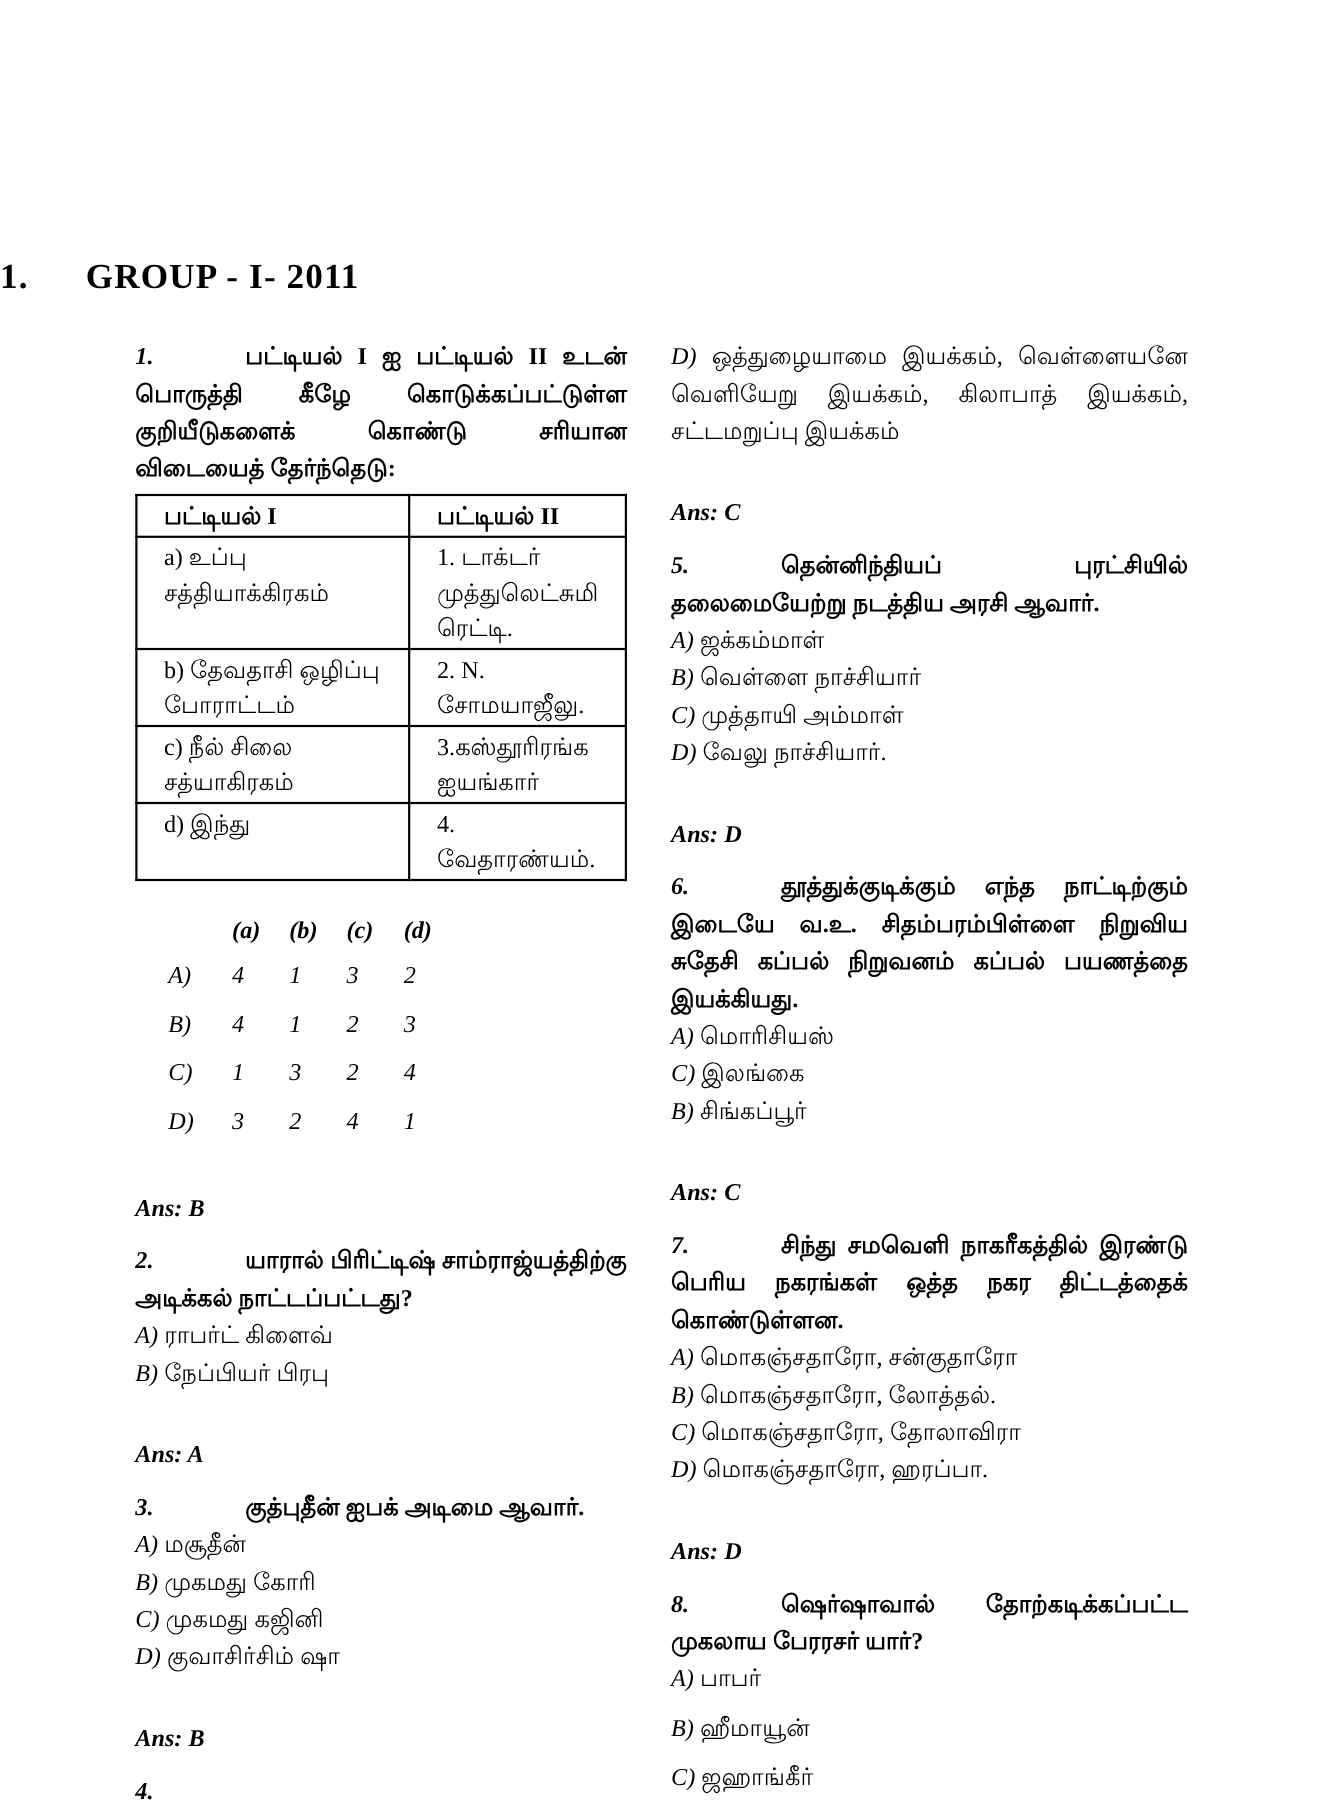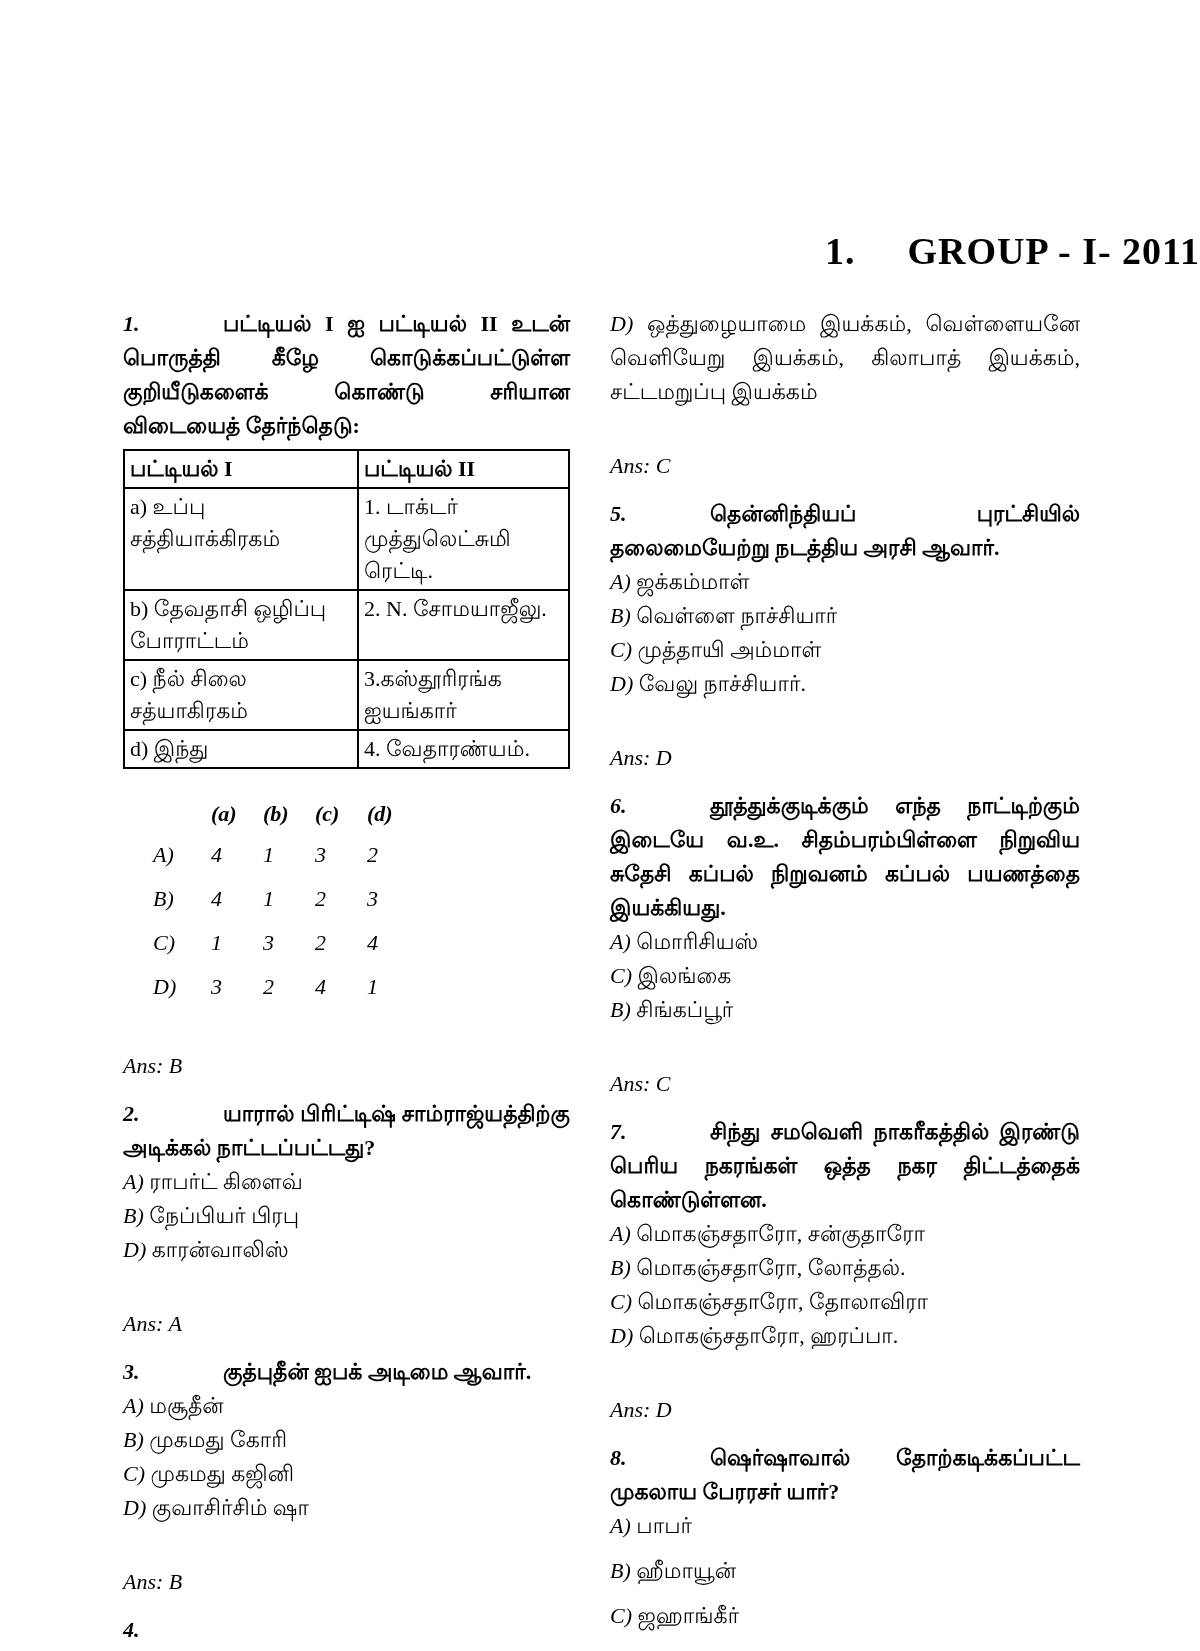--- a/index.html
+++ b/index.html
@@ -7,23 +7,23 @@
     position:relative;
     width:1200px;height:1651px;
     background:#ffffff;color:#000;
     font-family:"Liberation Serif", serif;
     font-size:22px;line-height:34px;
     overflow:hidden;
     box-sizing:border-box;
     padding-top:225px;
   }
   .title{
-    text-align:right;
-    font-weight:bold;
-    font-size:38px;line-height:52px;
+    text-align:left;
+    font-weight:bold;
+    font-size:32px;line-height:52px;
     margin:0 0 30px 0;
     letter-spacing:1px;
   }
   .title .num{margin-right:52px;}
   .columns{
     display:flex;
     margin-left:123px;
     width:957px;
     gap:40px;
   }
@@ -37,32 +37,32 @@
   .q-num{
     display:inline-block;
     min-width:100px;
     font-style:italic;
     font-weight:bold;
   }
   .option{margin:0;text-align:justify;}
   .option.spaced{margin-bottom:11px;}
   .opt-label{font-style:italic;}
   .answer{
-    font-weight:normal;font-style:italic;
+    font-weight:bold;font-style:italic;
     margin:40px 0 14px 0;
   }
   .question{margin-bottom:0;}
   table.match-table{
     border-collapse:collapse;
     width:447px;
     margin:6px 0 26px 0;
   }
   table.match-table th, table.match-table td{
     border:2px solid #000;
-    padding:2px 5px;
+    padding:2px 24px;
     text-align:left;
     vertical-align:top;
     font-size:22px;line-height:32px;
   }
   table.match-table th{font-weight:bold;}
   table.matrix{
     border-collapse:collapse;
     margin:20px 0 0 30px;
     font-style:italic;
   }
@@ -157,21 +157,20 @@
         </tbody>
           </table>
 
         <div class="answer">Ans: B</div>
       </div>
 
       <div class="question">
         <p class="q-head"><span class="q-num">2.</span><span>யாரால் பிரிட்டிஷ் சாம்ராஜ்யத்திற்கு அடிக்கல் நாட்டப்பட்டது?</span></p>
         <div class="option"><span class="opt-label">A)</span> <span>ராபர்ட் கிளைவ்</span></div>
         <div class="option"><span class="opt-label">B)</span> <span>நேப்பியர் பிரபு</span></div>
-        <div class="option"><span class="opt-label">D)</span> <span>காரன்வாலிஸ்</span></div>
         <div class="answer">Ans: A</div>
       </div>
 
       <div class="question">
         <p class="q-head"><span class="q-num">3.</span><span>குத்புதீன் ஐபக் அடிமை ஆவார்.</span></p>
         <div class="option"><span class="opt-label">A)</span> <span>மசூதீன்</span></div>
         <div class="option"><span class="opt-label">B)</span> <span>முகமது கோரி</span></div>
         <div class="option"><span class="opt-label">C)</span> <span>முகமது கஜினி</span></div>
         <div class="option"><span class="opt-label">D)</span> <span>குவாசிர்சிம் ஷா</span></div>
         <div class="answer">Ans: B</div>

